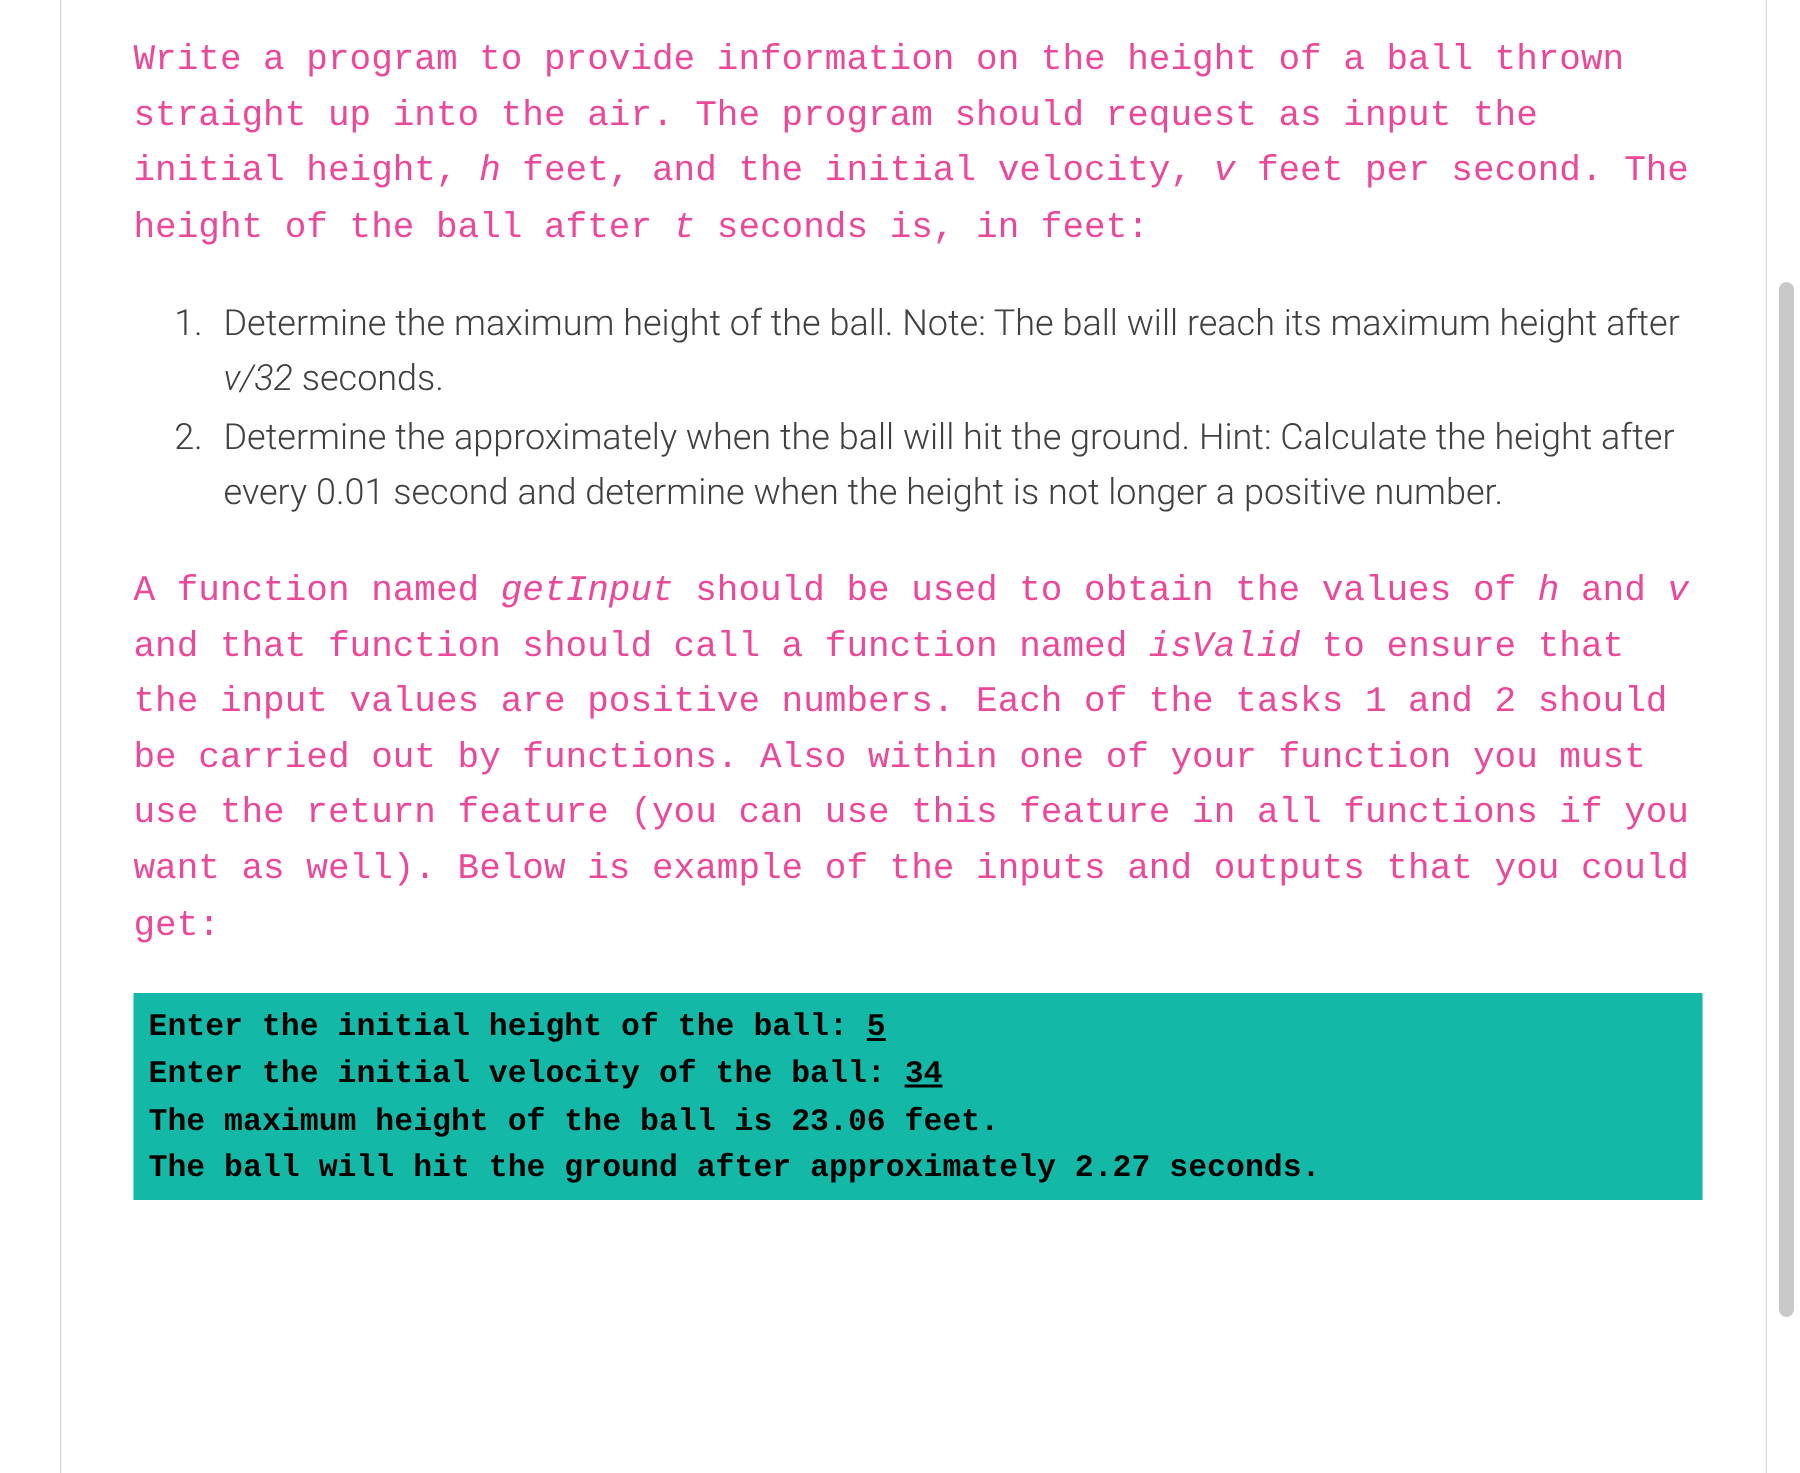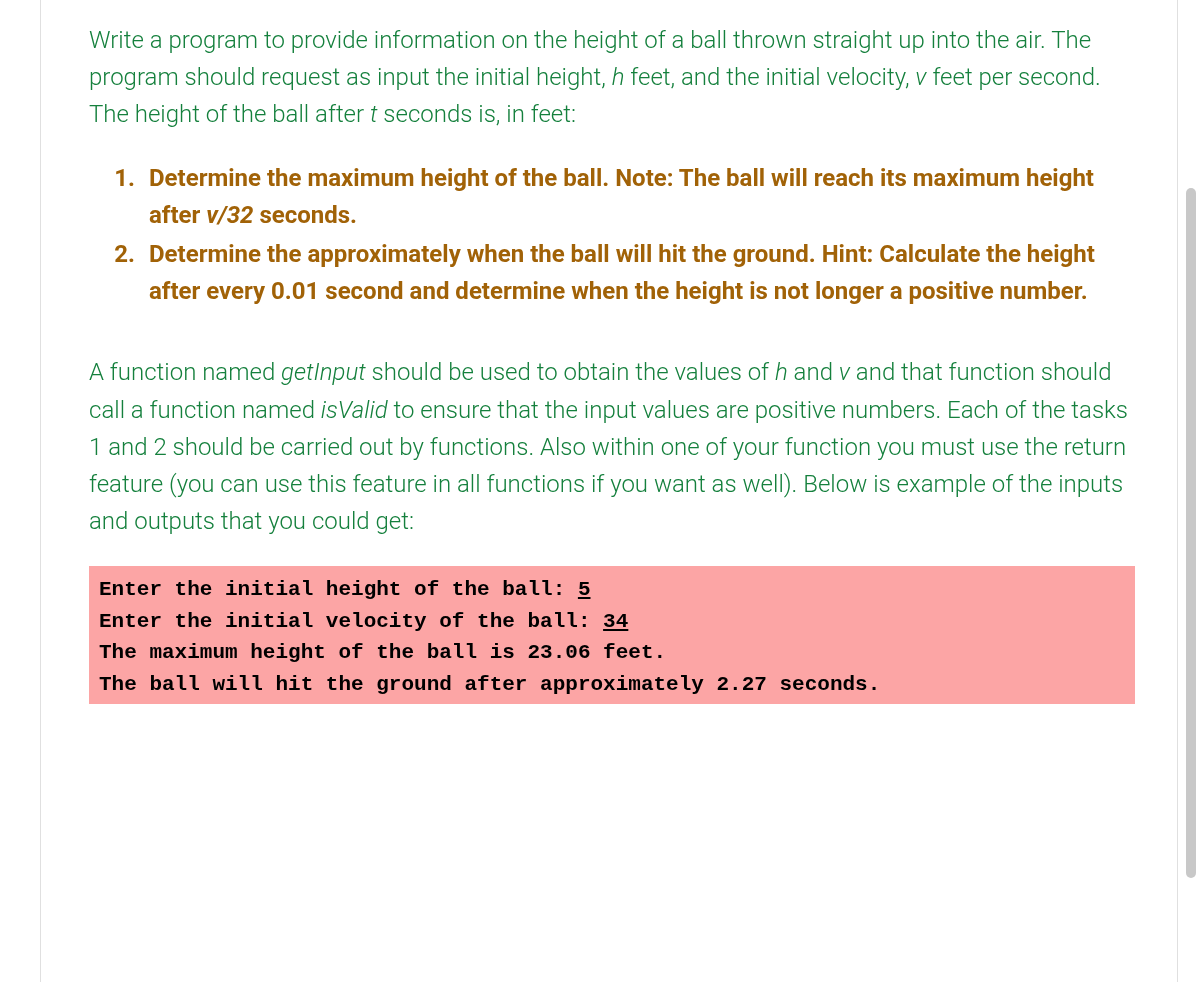--- a/index.html
+++ b/index.html
@@ -19,22 +19,23 @@
       position: relative;
     }
     .page-wrapper {
       border-left: 1px solid #e0e0e0;
       border-right: 1px solid #e0e0e0;
       margin: 0 22px 0 40px;
       padding: 22px 42px 0 48px;
       min-height: 982px;
     }
     .para {
-      color: #15803d;
+      color: #ec4899;
       margin-bottom: 26px;
+      font-family: Liberation Mono, monospace;
     }
     .italic {
       font-style: italic;
     }
     .formula {
       font-family: Georgia, "Times New Roman", serif;
       font-style: italic;
       text-align: center;
       font-size: 26px;
       margin: 28px 0 38px 0;
@@ -44,30 +45,29 @@
     .formula .upright {
       font-style: normal;
     }
     .formula sup {
       font-size: 0.68em;
       vertical-align: super;
       line-height: 0;
     }
     ol {
       padding-left: 52px;
-      margin-bottom: 44px;
-      color: #a16207;
-      font-weight: bold;
+      margin-bottom: 28px;
+      color: #404040;
     }
     ol li {
       padding-left: 8px;
       margin-bottom: 2px;
     }
     .code-block {
-      background: #fca5a5;
+      background: #14b8a6;
       font-family: "Courier New", Courier, monospace;
       font-weight: bold;
       font-size: 21px;
       line-height: 1.5;
       padding: 8px 10px 4px 10px;
       color: #000000;
       white-space: pre-wrap;
     }
     .underline {
       text-decoration: underline;

